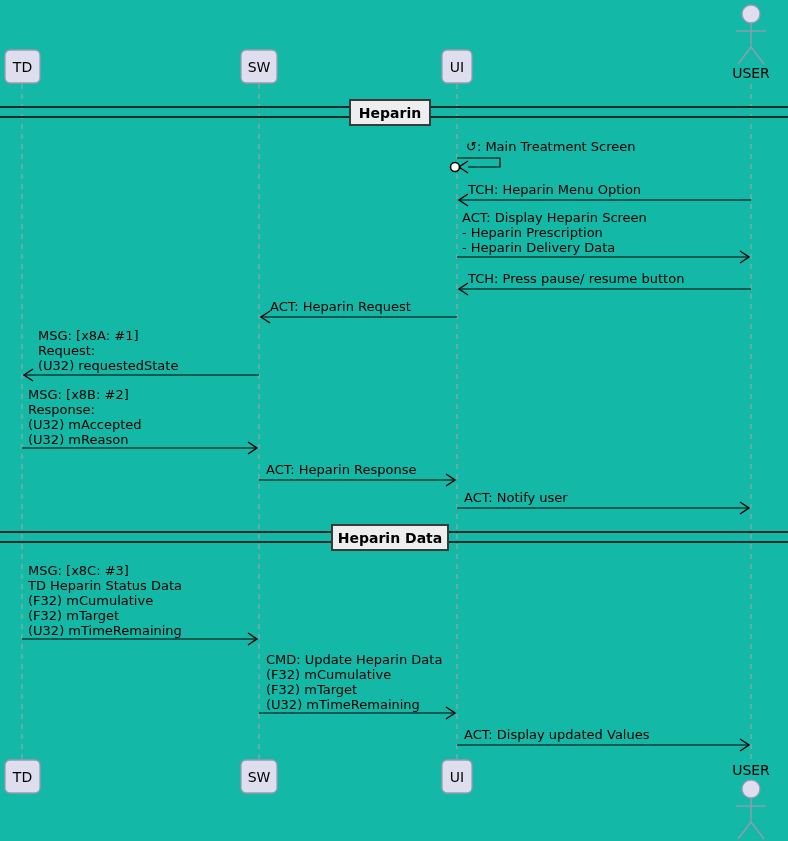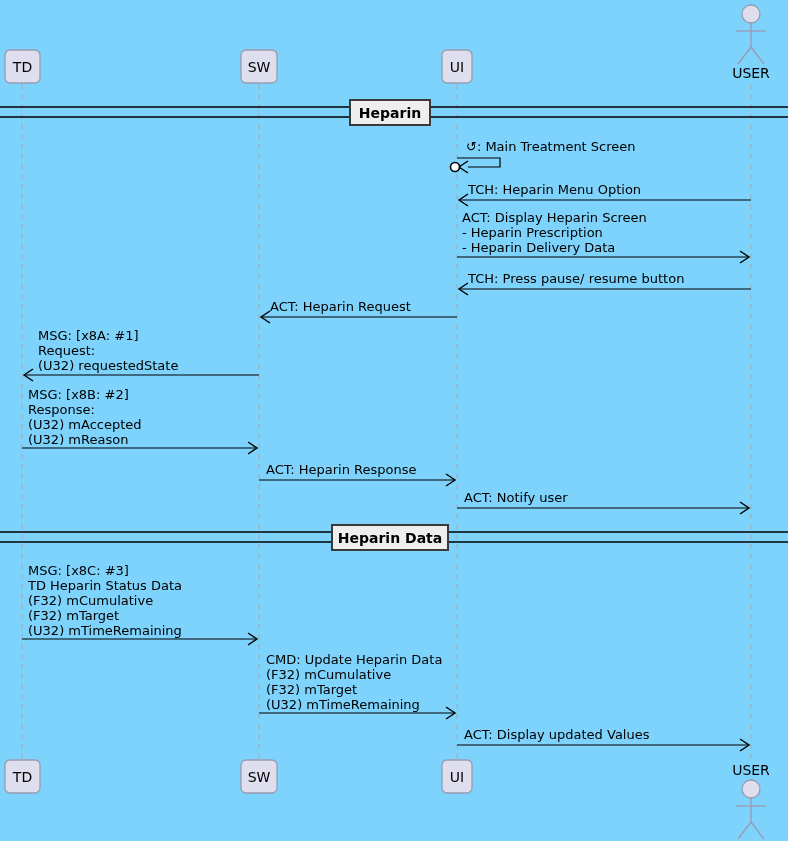--- a/index.html
+++ b/index.html
@@ -7,21 +7,21 @@
     padding: 0;
     background: #ffffff;
   }
   body {
     font-family: "DejaVu Sans", sans-serif;
   }
   #diagram-root {
     position: relative;
     width: 788px;
     height: 841px;
-    background: #7dd3fc;
+    background: #14b8a6;
     overflow: hidden;
   }
   svg.diagram-canvas {
     position: absolute;
     top: 0;
     left: 0;
     width: 788px;
     height: 841px;
   }
   .lifeline-line {

